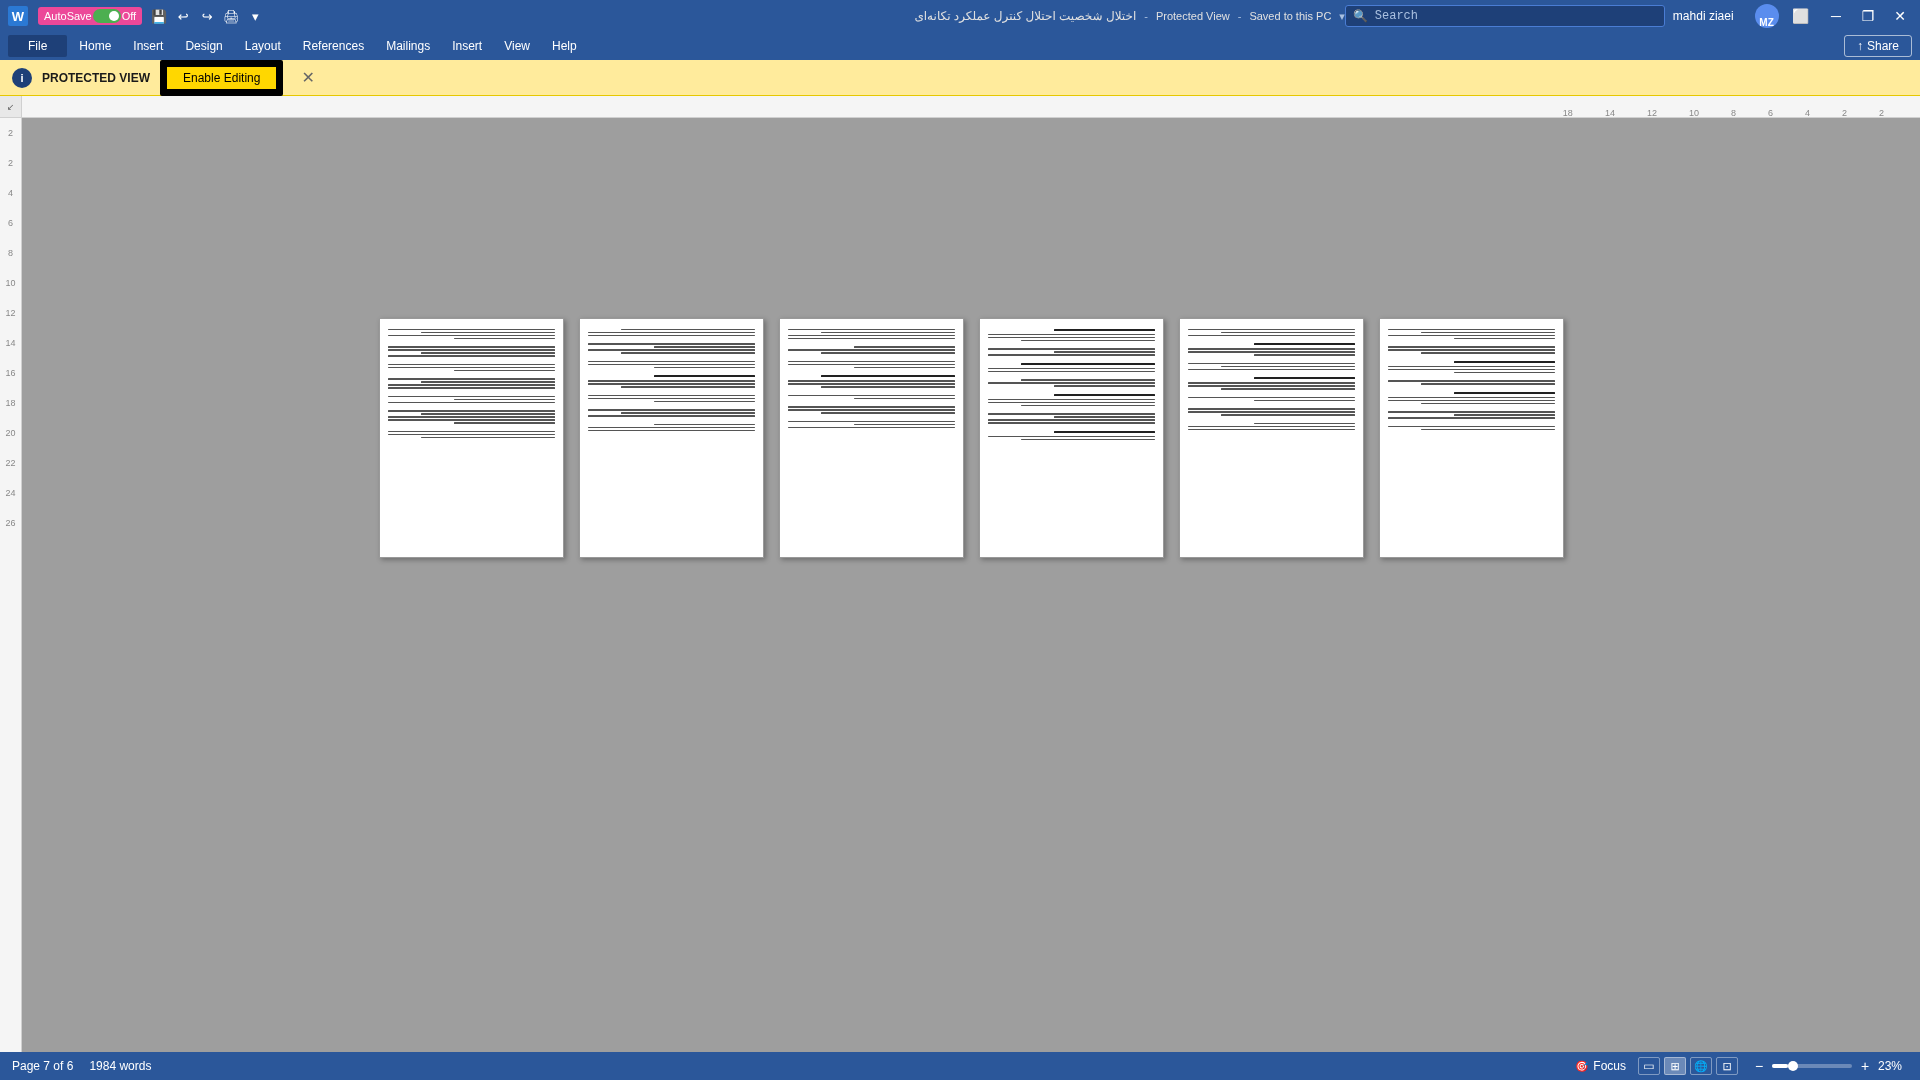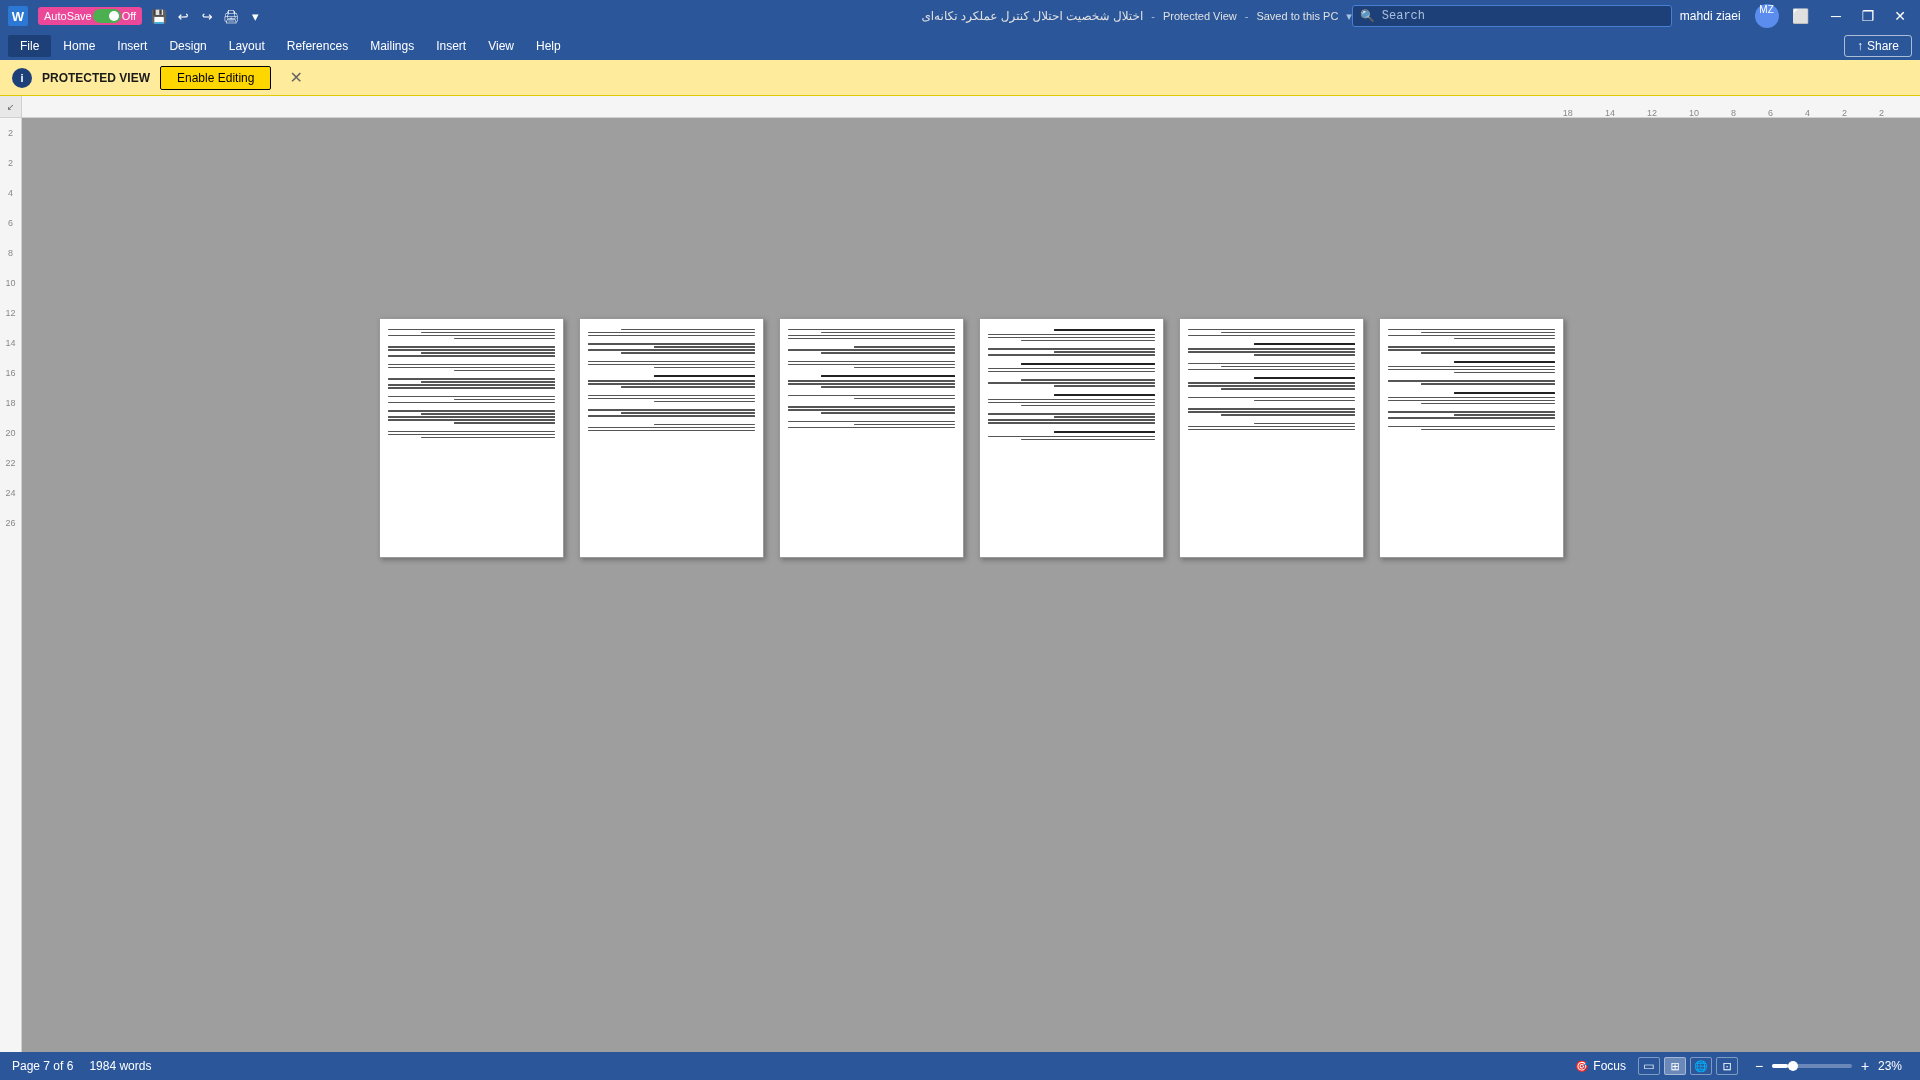--- a/index.html
+++ b/index.html
@@ -104,43 +104,43 @@
       display: flex;
       align-items: center;
       gap: 14px;
       font-size: 12px;
       color: white;
     }
     .user-avatar {
       width: 24px; height: 24px;
       background: #5a8dee;
       border-radius: 50%;
-      display: flex; align-items: flex-start; justify-content: center;
-      font-size: 10px; font-weight: normal; color: white;
+      display: flex; align-items: flex-end; justify-content: center;
+      font-size: 10px; font-weight: bold; color: white; margin-left: 7px;
     }
 
     
     .menu-bar {
       height: 28px;
       background: #2b579a;
       display: flex;
       align-items: center;
       padding: 0 8px;
       gap: 2px;
     }
     .menu-item {
       padding: 4px 10px;
       color: white;
       font-size: 12px;
       cursor: pointer;
       border-radius: 2px;
     }
     .menu-item.file {
       background: #1e4078;
-      padding: 4px 12px;
+      padding: 4px 20px;
     }
     .share-btn {
       margin-left: auto;
       display: flex;
       align-items: center;
       gap: 4px;
       background: transparent;
       border: 1px solid rgba(255,255,255,0.6);
       color: white;
       padding: 3px 12px;
@@ -172,21 +172,21 @@
       font-size: 12px;
       color: #1a1a1a;
     }
     .protected-text {
       font-size: 12px;
       color: #333;
       flex: 1;
     }
     .enable-editing-btn {
       background: #ffd700;
-      border: 1px solid #000000;
+      border: 7px solid #000000;
       padding: 4px 16px;
       font-size: 12px;
       cursor: pointer;
       border-radius: 2px;
       font-weight: 500;
     }
     .close-bar-btn {
       margin-left: 8px;
       cursor: pointer;
       font-size: 16px;

